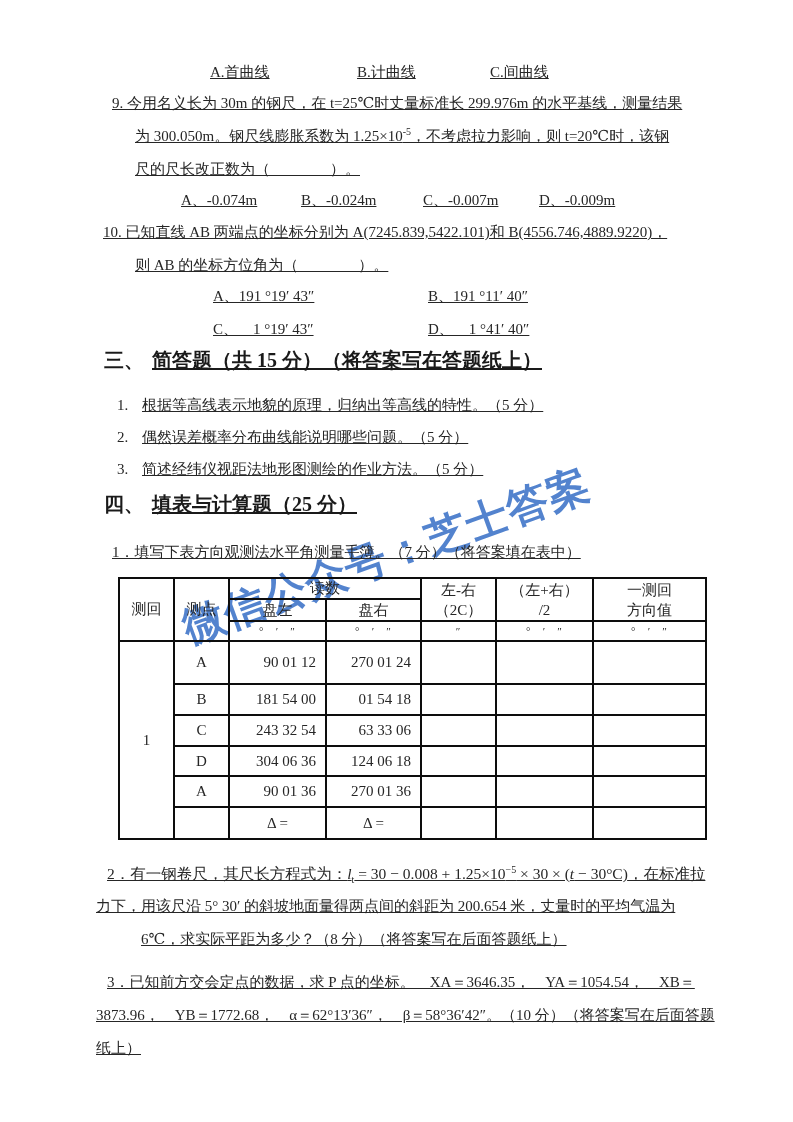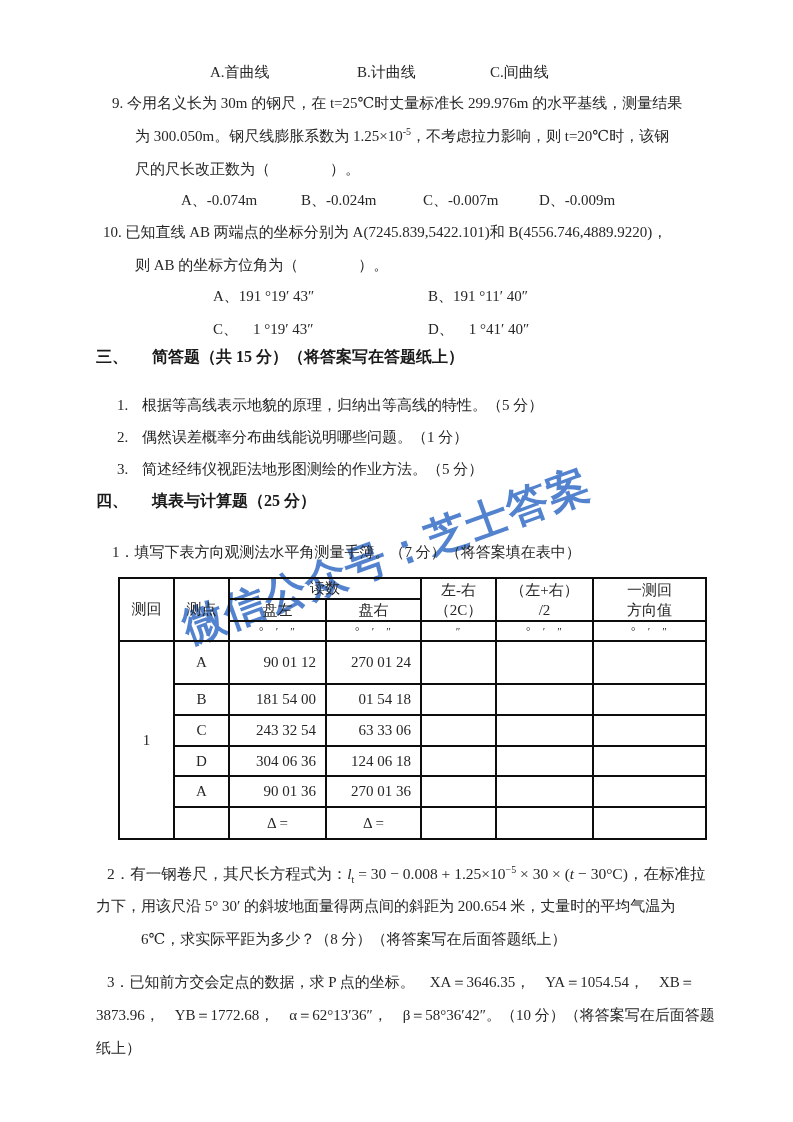--- a/index.html
+++ b/index.html
@@ -5,23 +5,23 @@
   html,body{margin:0;padding:0;background:#888;}
   .page{
     position:relative;
     width:793px;height:1122px;
     margin:0 auto;
     background:#ffffff;
     font-family:"Liberation Serif","DejaVu Serif",serif;
     color:#262626;
     overflow:hidden;
   }
-  .abs{position:absolute;white-space:pre;}
+  .abs{position:absolute;white-space:pre;text-decoration:underline;}
   .line{font-size:15px;line-height:21px;}
-  .heading{font-size:16px;font-weight:bold;color:#1a1a1a;}
+  .heading{font-size:20px;font-weight:bold;color:#1a1a1a;text-align:center;}
   .heading .hnum{display:inline-block;width:56px;}
   .item .inum{display:inline-block;width:25px;}
   .formula{font-size:15.5px;}
   .formula i{font-family:"Liberation Serif",serif;}
   sup{font-size:10px;vertical-align:super;line-height:0;}
   sub{font-size:10px;vertical-align:sub;line-height:0;}
   
   table.survey{
     position:absolute;left:118px;top:577px;
     border-collapse:collapse;table-layout:fixed;
@@ -72,21 +72,21 @@
 
   <div class="abs line" style="left:103px;top:222px;">10. 已知直线 AB 两端点的坐标分别为 A(7245.839,5422.101)和 B(4556.746,4889.9220)，</div>
   <div class="abs line" style="left:135px;top:255px;">则 AB 的坐标方位角为（　　　　）。</div>
   <span class="abs line" style="left:213px;top:286px;">A、191 °19′ 43″</span>
   <span class="abs line" style="left:428px;top:286px;">B、191 °11′ 40″</span>
   <span class="abs line" style="left:213px;top:319px;">C、　1 °19′ 43″</span>
   <span class="abs line" style="left:428px;top:319px;">D、　1 °41′ 40″</span>
 
   <div class="abs heading" style="left:96px;top:347px;"><span class="hnum">三、</span><span>简答题（共 15 分）（将答案写在答题纸上）</span></div>
   <div class="abs line item" style="left:117px;top:395px;"><span class="inum">1.</span><span>根据等高线表示地貌的原理，归纳出等高线的特性。（5 分）</span></div>
-  <div class="abs line item" style="left:117px;top:427px;"><span class="inum">2.</span><span>偶然误差概率分布曲线能说明哪些问题。（1 分）</span></div>
+  <div class="abs line item" style="left:117px;top:427px;"><span class="inum">2.</span><span>偶然误差概率分布曲线能说明哪些问题。（5 分）</span></div>
   <div class="abs line item" style="left:117px;top:459px;"><span class="inum">3.</span><span>简述经纬仪视距法地形图测绘的作业方法。（5 分）</span></div>
 
   <div class="abs heading" style="left:96px;top:491px;"><span class="hnum">四、</span><span>填表与计算题（25 分）</span></div>
   <div class="abs line" style="left:112px;top:542px;">1．填写下表方向观测法水平角测量手簿。（7 分）（将答案填在表中）</div>
 
   <table class="survey">
     <colgroup>
       <col style="width:55px">
         <col style="width:55px">
         <col style="width:97px">

